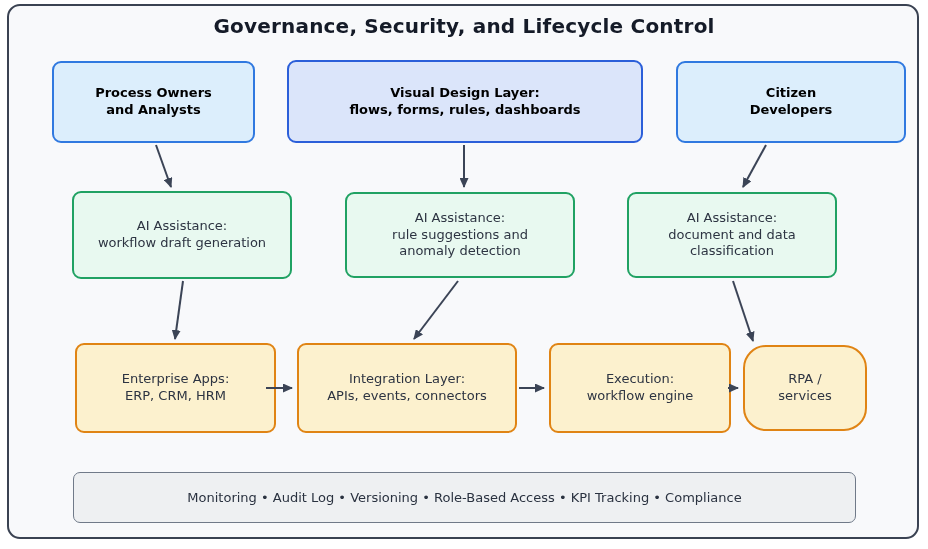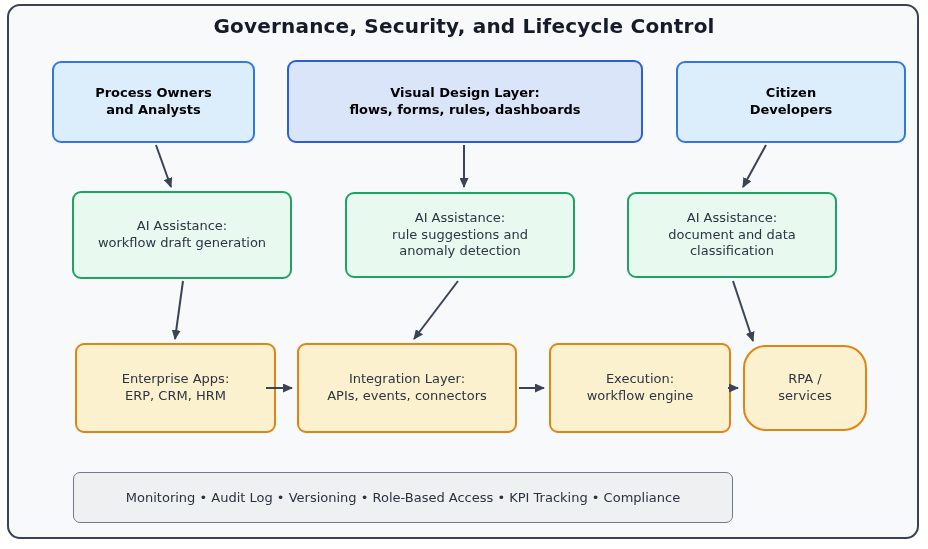--- a/index.html
+++ b/index.html
@@ -67,21 +67,21 @@
     border-color: #20a263;
   }
   .orange {
     background: #fcf1ce;
     border-color: #e08414;
   }
   .footer-bar {
     position: absolute;
     left: 73px;
     top: 472px;
-    width: 660px;
+    width: 783px;
     height: 51px;
     box-sizing: border-box;
     display: flex;
     align-items: center;
     justify-content: center;
     background: #eef0f2;
     border: 1.5px solid #707a89;
     border-radius: 7px;
     font-size: 13px;
     color: #2a3240;

